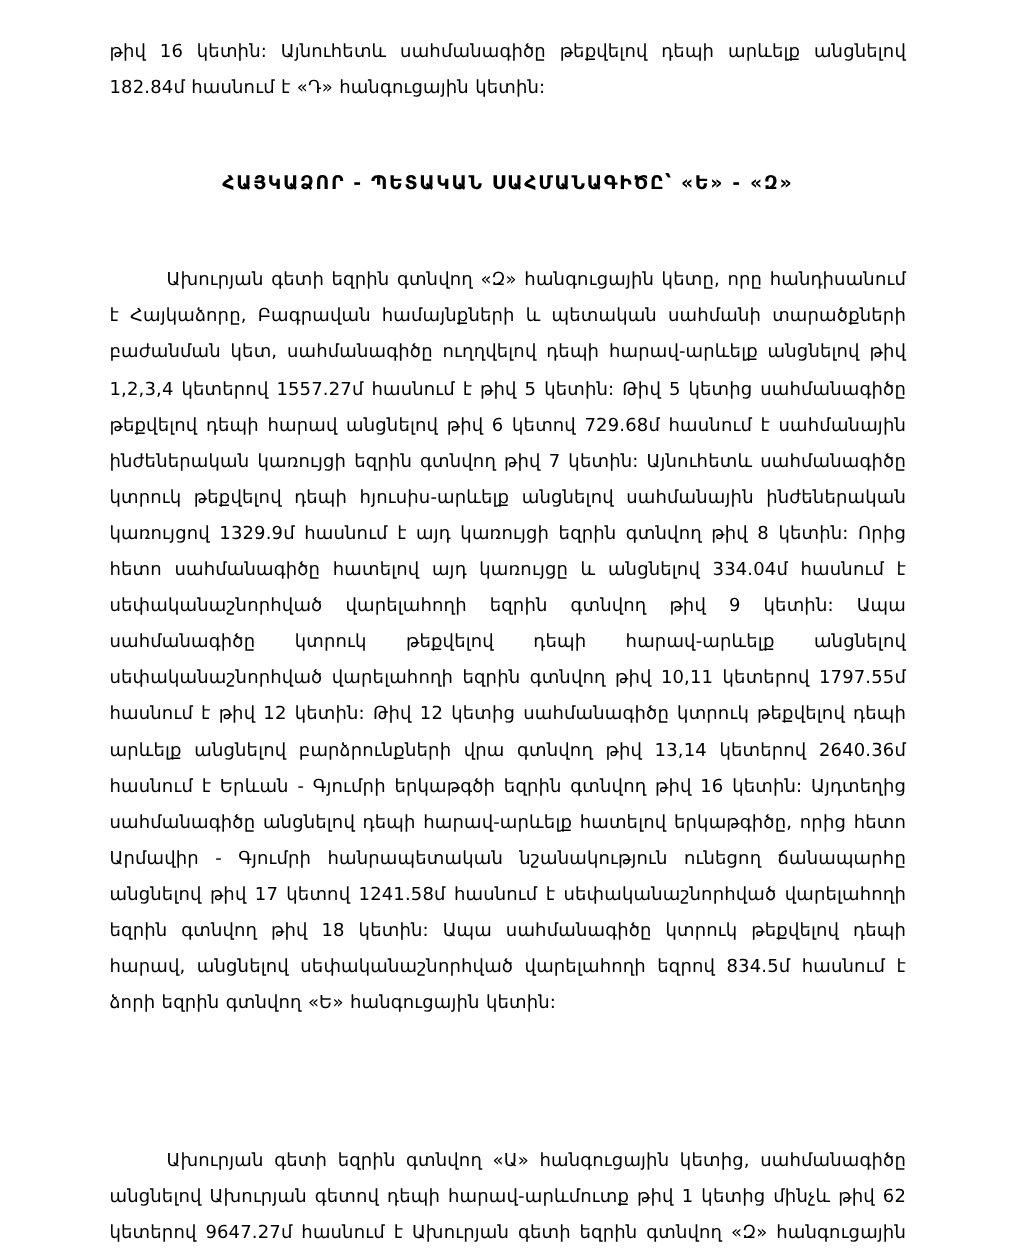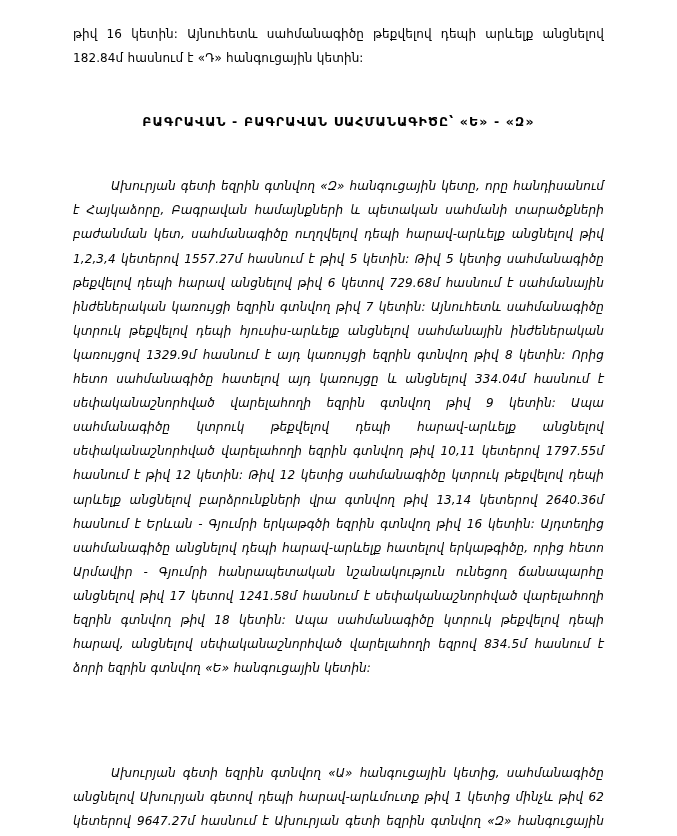--- a/index.html
+++ b/index.html
@@ -25,21 +25,20 @@
     font-size: 12px;
     line-height: 24.1px;
     text-align: justify;
     text-justify: inter-word;
     margin: 16px;
     letter-spacing: 0.1px;
     word-spacing: 0.3px;
   }
   .para.indent {
     text-indent: 38px;
-    font-style: italic;
   }
   .heading {
     font-size: 12.6px;
     line-height: 24.1px;
     text-align: center;
     font-weight: bold;
     letter-spacing: 1.1px;
     margin: 0;
     white-space: nowrap;
   }
@@ -51,21 +50,21 @@
 </style>
 </head>
 <body>
 
 <div class="page">
 
   <p class="para">թիվ 16 կետին: Այնուհետև սահմանագիծը թեքվելով դեպի արևելք անցնելով 182.84մ հասնում է «Դ» հանգուցային կետին:</p>
 
   <div class="spacer-1"></div>
 
-  <p class="heading">ԲԱԳՐԱՎԱՆ - ԲԱԳՐԱՎԱՆ ՍԱՀՄԱՆԱԳԻԾԸ՝ «Ե» - «Զ»</p>
+  <p class="heading">ՀԱՅԿԱՁՈՐ - ՊԵՏԱԿԱՆ ՍԱՀՄԱՆԱԳԻԾԸ՝ «Ե» - «Զ»</p>
 
   <div class="spacer-2"></div>
 
   <p class="para indent">Ախուրյան գետի եզրին գտնվող «Զ» հանգուցային կետը, որը հանդիսանում է Հայկաձորը, Բագրավան համայնքների և պետական սահմանի տարածքների բաժանման կետ, սահմանագիծը ուղղվելով դեպի հարավ-արևելք անցնելով թիվ 1,2,3,4 կետերով 1557.27մ հասնում է թիվ 5 կետին: Թիվ 5 կետից սահմանագիծը թեքվելով դեպի հարավ անցնելով թիվ 6 կետով 729.68մ հասնում է սահմանային ինժեներական կառույցի եզրին գտնվող թիվ 7 կետին: Այնուհետև սահմանագիծը կտրուկ թեքվելով դեպի հյուսիս-արևելք անցնելով սահմանային ինժեներական կառույցով 1329.9մ հասնում է այդ կառույցի եզրին գտնվող թիվ 8 կետին: Որից հետո սահմանագիծը հատելով այդ կառույցը և անցնելով 334.04մ հասնում է սեփականաշնորհված վարելահողի եզրին գտնվող թիվ 9 կետին: Ապա սահմանագիծը կտրուկ թեքվելով դեպի հարավ-արևելք անցնելով սեփականաշնորհված վարելահողի եզրին գտնվող թիվ 10,11 կետերով 1797.55մ հասնում է թիվ 12 կետին: Թիվ 12 կետից սահմանագիծը կտրուկ թեքվելով դեպի արևելք անցնելով բարձրունքների վրա գտնվող թիվ 13,14 կետերով 2640.36մ հասնում է Երևան - Գյումրի երկաթգծի եզրին գտնվող թիվ 16 կետին: Այդտեղից սահմանագիծը անցնելով դեպի հարավ-արևելք հատելով երկաթգիծը, որից հետո Արմավիր - Գյումրի հանրապետական նշանակություն ունեցող ճանապարհը անցնելով թիվ 17 կետով 1241.58մ հասնում է սեփականաշնորհված վարելահողի եզրին գտնվող թիվ 18 կետին: Ապա սահմանագիծը կտրուկ թեքվելով դեպի հարավ, անցնելով սեփականաշնորհված վարելահողի եզրով 834.5մ հասնում է ձորի եզրին գտնվող «Ե» հանգուցային կետին:</p>
 
   <div class="spacer-3"></div>
 
 
   <div class="spacer-4"></div>
 

